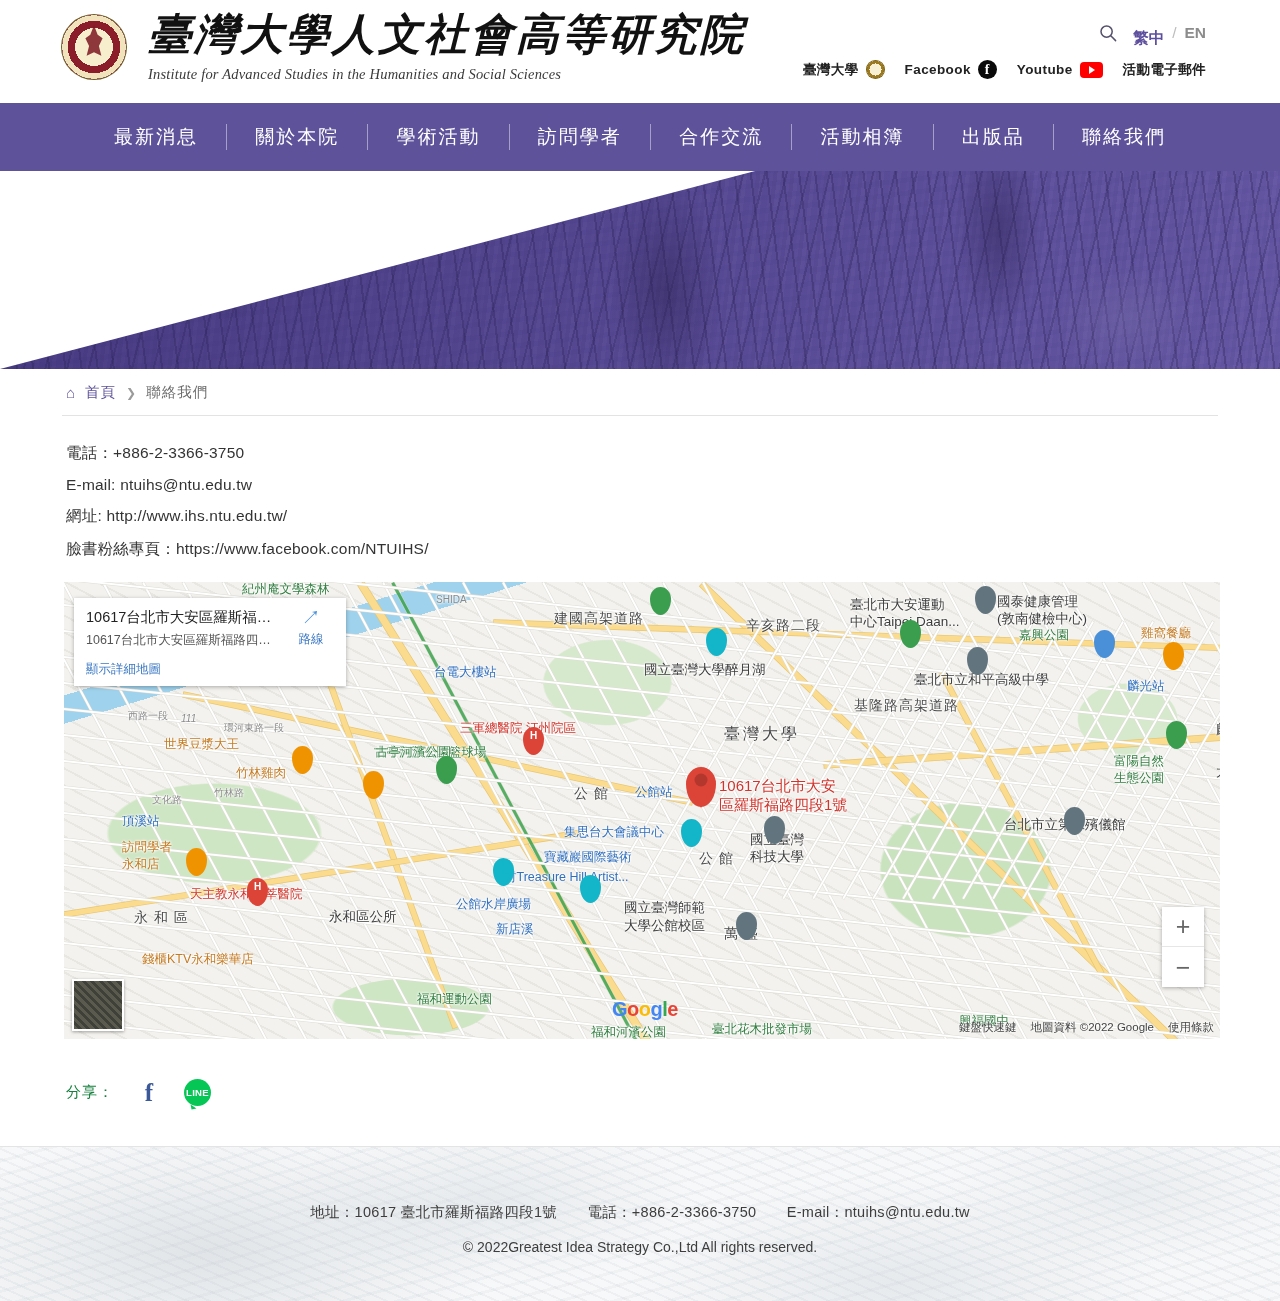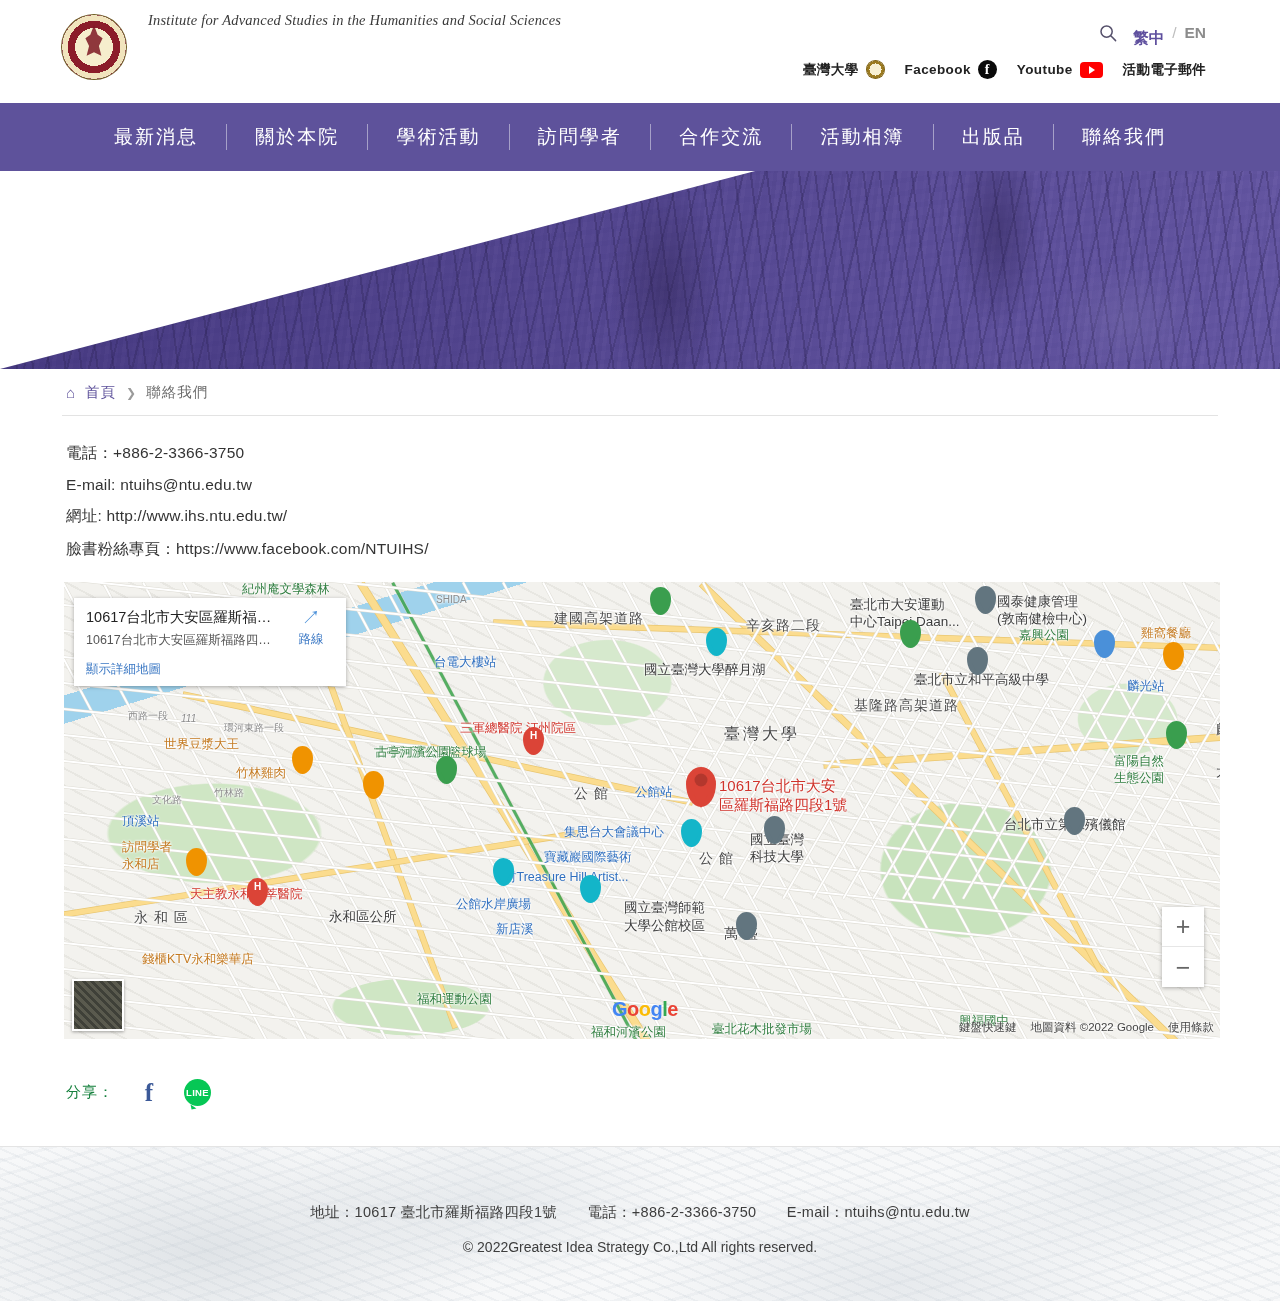--- a/index.html
+++ b/index.html
@@ -373,20 +373,21 @@
   .footer-line2 { margin-top: 17px; font-size:14px; color:#3d3d3d; }
   .counter { margin-top: 14px; display:flex; justify-content:center; gap:4px; }
 </style>
 </head>
 <body>
 
 <div class="header">
   <div class="logo-wrap">
     <div class="seal"></div>
     <div class="logo-text">
+      <div class="logo-cn">臺灣大學人文社會高等研究院</div>
       <div class="logo-en">Institute for Advanced Studies in the Humanities and Social Sciences</div>
     </div>
   </div>
 
   <div class="header-utils">
     <div class="search-btn">
       <svg width="18" height="18" viewBox="0 0 18 18" fill="none" stroke="#55506b" stroke-width="1.5">
         <circle cx="7.6" cy="7.6" r="5.6"></circle>
           <line x1="11.8" y1="11.8" x2="16.6" y2="16.6" stroke-linecap="round"></line>
       </svg>
@@ -542,21 +543,21 @@
         <div class="map-label park" style="left: 178px; top: 0px;">紀州庵文學森林</div>
         <div class="map-label med" style="left: 490px; top: 28px;">建國高架道路</div>
         <div class="map-label dark" style="left: 786px; top: 15px;">臺北市大安運動</div>
         <div class="map-label dark" style="left: 786px; top: 32px;">中心Taipei Daan...</div>
         <div class="map-label dark" style="left: 933px; top: 12px;">國泰健康管理</div>
         <div class="map-label dark" style="left: 933px; top: 29px;">(敦南健檢中心)</div>
         <div class="map-label park" style="left: 955px; top: 46px;">嘉興公園</div>
         <div class="map-label poi" style="left: 1077px; top: 44px;">雞窩餐廳</div>
         <div class="map-label med" style="left: 682px; top: 35px;">辛亥路二段</div>
         <div class="map-label dark" style="left: 580px; top: 80px;">國立臺灣大學醉月湖</div>
-        <div class="map-label transit" style="left: 370px; top: 73px;">台電大樓站</div>
+        <div class="map-label transit" style="left: 370px; top: 83px;">台電大樓站</div>
         <div class="map-label dark" style="left: 850px; top: 90px;">臺北市立和平高級中學</div>
         <div class="map-label transit" style="left: 1063px; top: 97px;">麟光站</div>
         <div class="map-label hosp" style="left: 396px; top: 139px;">三軍總醫院 汀州院區</div>
         <div class="map-label big" style="left: 660px; top: 142px;">臺灣大學</div>
         <div class="map-label dark" style="left: 1152px; top: 140px;">麟光新村</div>
         <div class="map-label med" style="left: 790px; top: 115px;">基隆路高架道路</div>
         <div class="map-label poi" style="left: 100px; top: 155px;">世界豆漿大王</div>
         <div class="map-label park" style="left: 310px; top: 163px;">古亭河濱公園籃球場</div>
         <div class="map-label poi" style="left: 172px; top: 184px;">竹林雞肉</div>
         <div class="map-label park" style="left: 1050px; top: 172px;">富陽自然</div>

